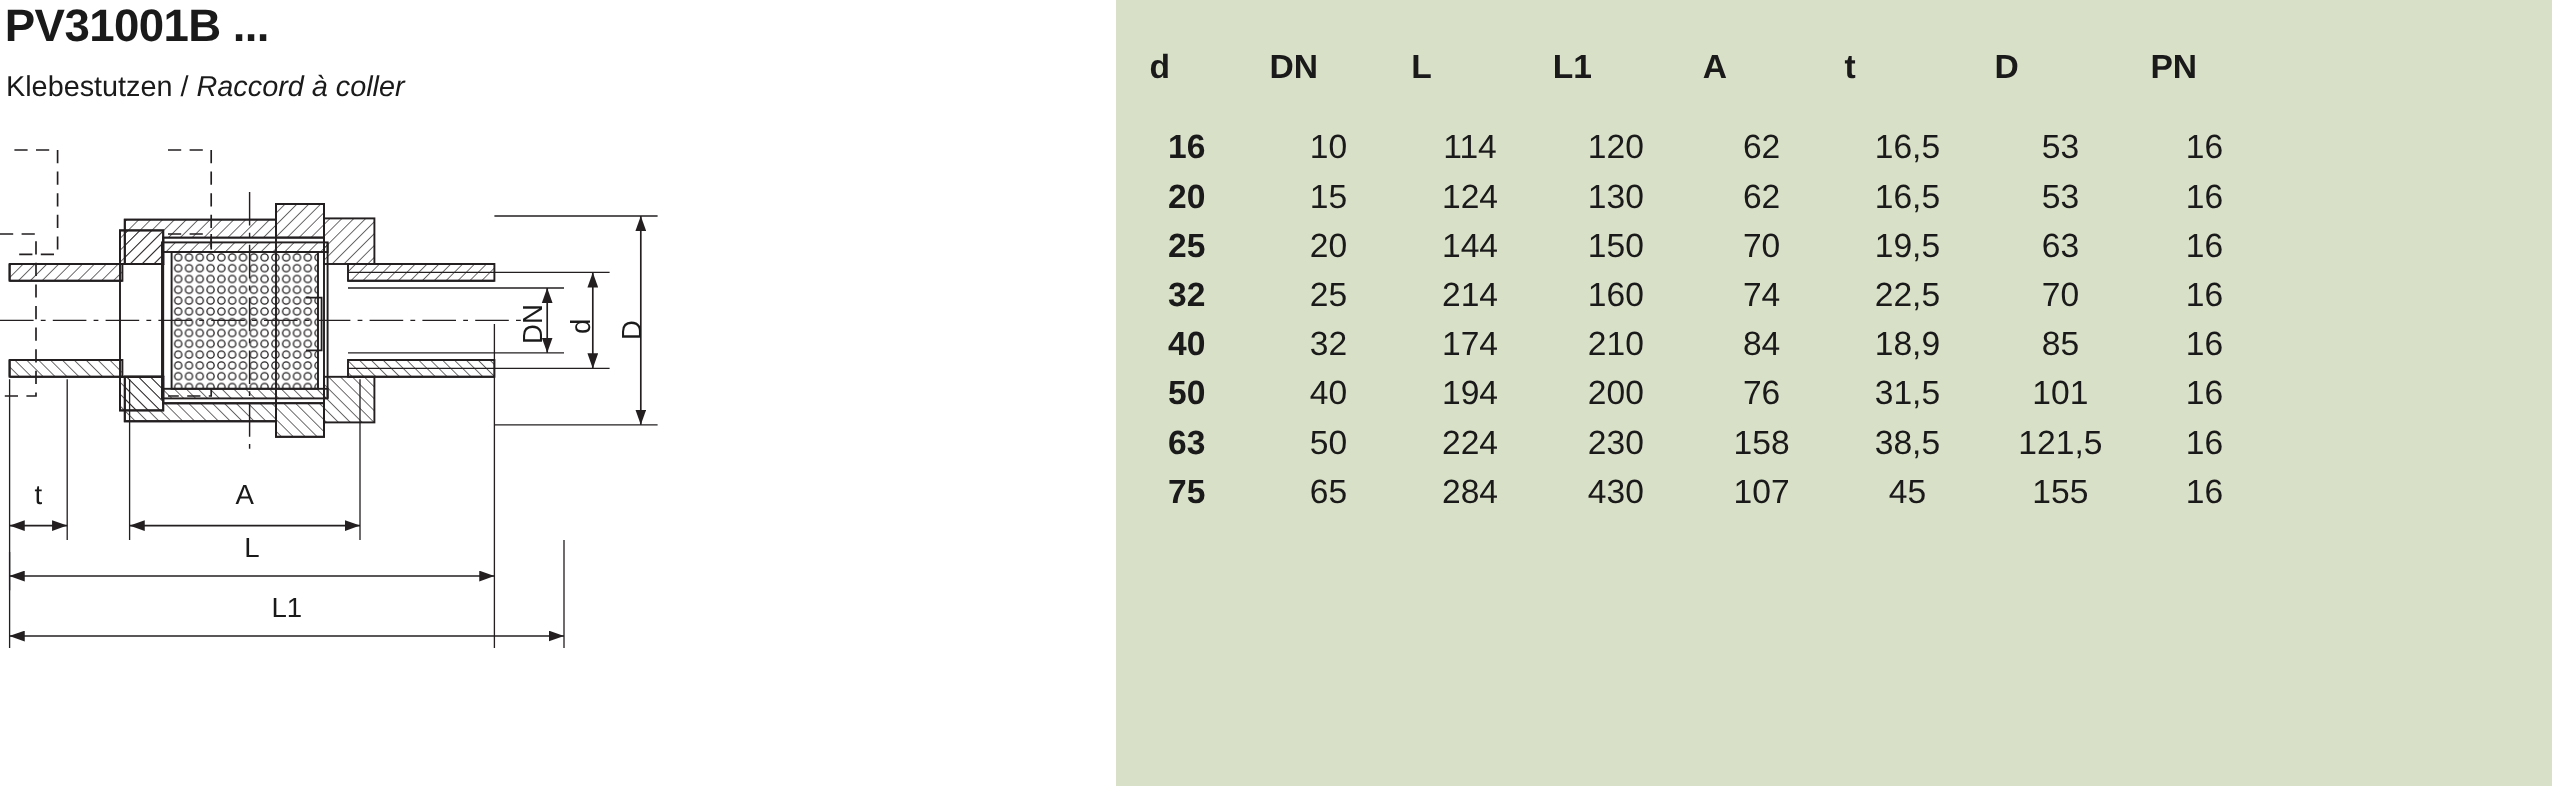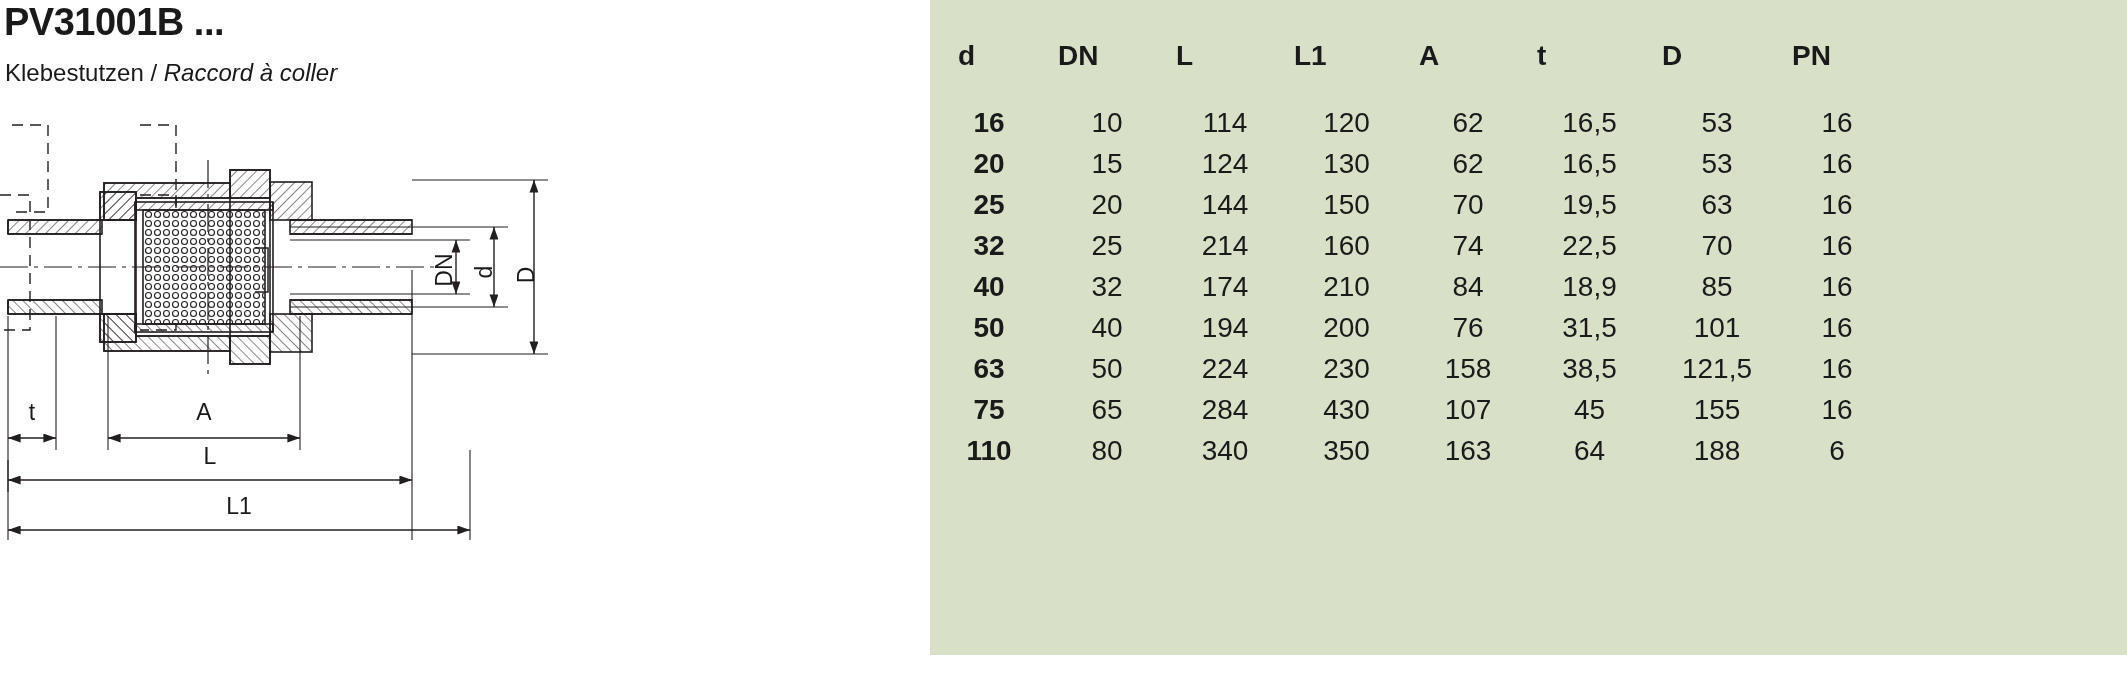--- a/index.html
+++ b/index.html
@@ -373,27 +373,17 @@
         <tr>
           <td class="first">75</td>
           <td>65</td>
           <td>284</td>
           <td>430</td>
           <td>107</td>
           <td>45</td>
           <td>155</td>
           <td>16</td>
         </tr>
-        <tr>
-          <td class="first">110</td>
-          <td>80</td>
-          <td>340</td>
-          <td>350</td>
-          <td>163</td>
-          <td>64</td>
-          <td>188</td>
-          <td>6</td>
-        </tr>
       </tbody>
     </table>
   </div>
 
 </div>
 
 </body></html>

